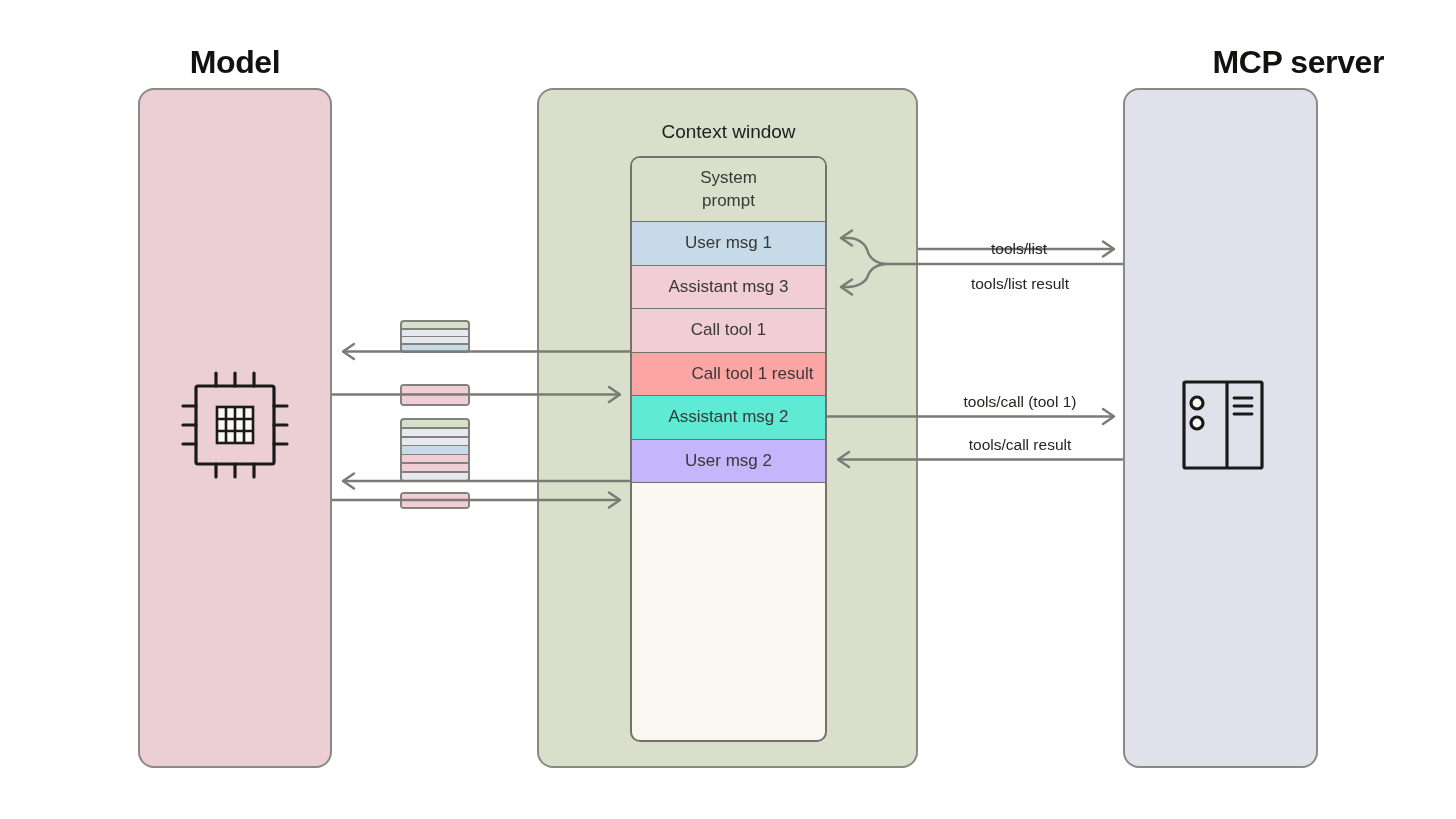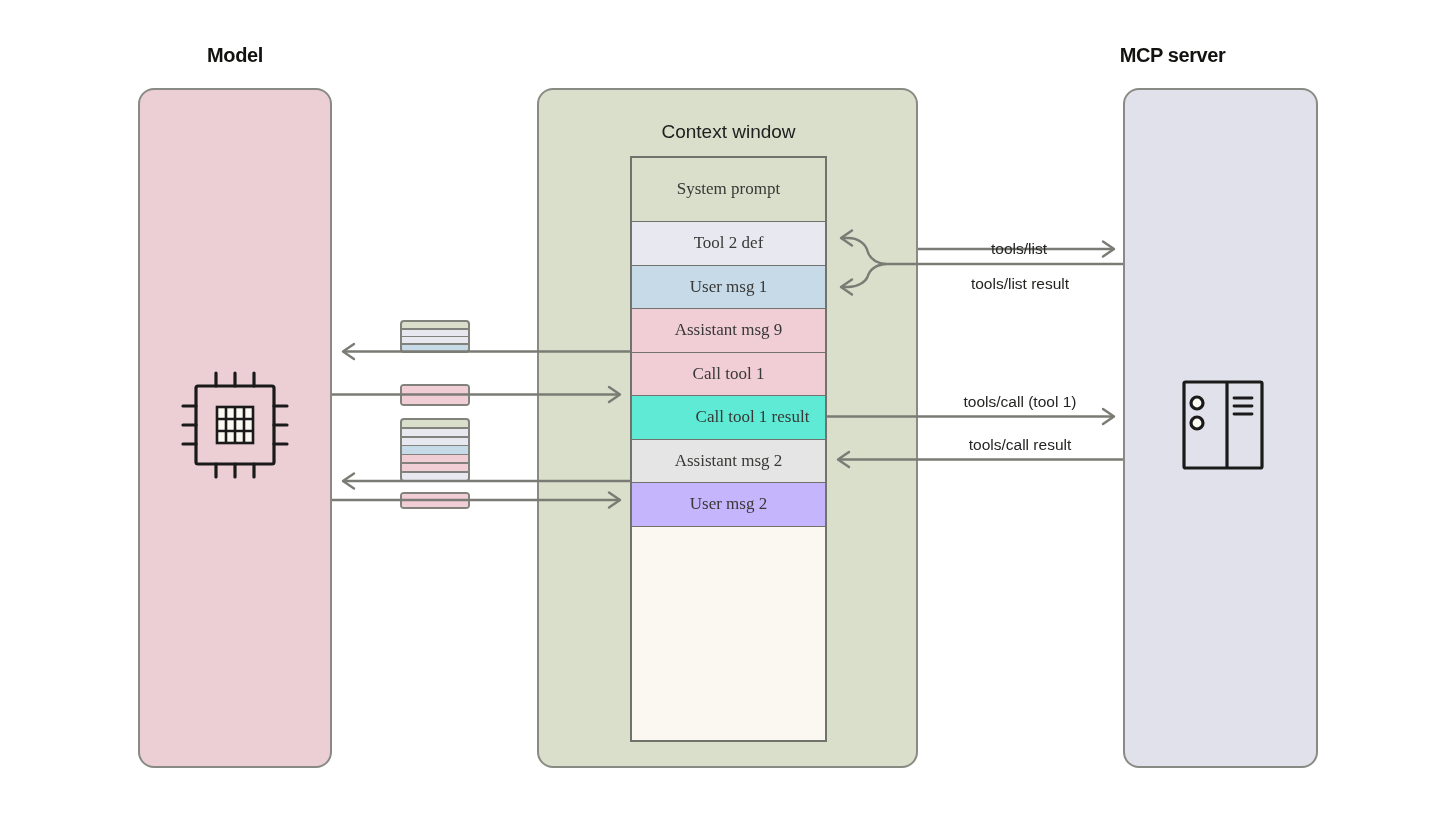--- a/index.html
+++ b/index.html
@@ -9,38 +9,38 @@
   html,body{background:#ffffff;}
   body{
     font-family:"Liberation Sans","DejaVu Sans",sans-serif;
     width:1456px;height:819px;position:relative;overflow:hidden;
     color:var(--ink,#1d1d1b);
   }
   .canvas{position:absolute;inset:0;width:1456px;height:819px;}
 
   .col-title{
     position:absolute;top:44px;text-align:center;
-    font-size:20px;font-weight:700;letter-spacing:-0.4px;color:#121210;
+    font-size:32px;font-weight:700;letter-spacing:-0.4px;color:#121210;
   }
   .column{
     position:absolute;top:88px;height:680px;border-radius:16px;
     border:2px solid var(--column-border,#8a8a85);
   }
   .col-model{left:138px;width:194px;background:var(--model-bg,#ebcfd4);}
   .col-client{left:537px;width:381px;background:var(--client-bg,#dadfcc);}
   .col-server{left:1123px;width:195px;background:var(--server-bg,#e0e1eb);}
 
   .cw-label{
     position:absolute;left:630px;top:121px;width:197px;text-align:center;
     font-size:19px;font-weight:500;color:#202020;
   }
   .context-window{
     position:absolute;left:630px;top:156px;width:197px;height:586px;
-    border:2px solid var(--cw-border,#72726c);border-radius:0;
-    background:var(--cream,#faf8f1);overflow:hidden;z-index:2;font-family:Liberation Serif, serif;
+    border:2px solid var(--cw-border,#72726c);border-radius:10px;
+    background:var(--cream,#faf8f1);overflow:hidden;z-index:2;
   }
   .cw-row{
     height:43.5px;border-bottom:1.5px solid var(--cw-border,#72726c);
     display:flex;align-items:center;justify-content:center;
     font-size:17px;color:#38383六;color:#383836;
   }
   .cw-row.sys{height:64px;}
   .cw-row.sys .cw-row-label{width:104px;text-align:center;line-height:1.3;}
   .cw-free{height:173px;background:var(--cream,#faf8f1);}
 
@@ -62,47 +62,44 @@
   }
   .icon-wrap{position:absolute;z-index:3;}
   .icon-stroke{stroke:var(--icon-ink,#1a1a1a);fill:none;}
 </style>
 </head>
 <body>
 
 <div class="canvas">
 
   <div class="col-title" style="left:138px;width:194px;">Model</div>
-  <div class="col-title" style="left:1075px;width:195px;">MCP server</div>
+  <div class="col-title" style="left:1189px;width:195px;text-align:right;">MCP server</div>
 
   <div class="column col-model"></div>
   <div class="column col-client"></div>
   <div class="column col-server"></div>
 
   <div class="cw-label">Context window</div>
   <div class="context-window">
     <div class="cw-row sys" style="background: rgb(217, 223, 203);">
       <span class="cw-row-label">System prompt</span>
     </div>
-    <div class="cw-row" style="background: rgb(232, 232, 240);">
-      <span class="cw-row-label">Tool 2 def</span>
-    </div>
     <div class="cw-row" style="background: rgb(199, 218, 232);">
       <span class="cw-row-label">User msg 1</span>
     </div>
     <div class="cw-row" style="background: rgb(241, 206, 213);">
-      <span class="cw-row-label">Assistant msg 9</span>
+      <span class="cw-row-label">Assistant msg 3</span>
     </div>
     <div class="cw-row" style="background: rgb(241, 206, 213); text-align: center;">
       <span class="cw-row-label">Call tool 1</span>
     </div>
-    <div class="cw-row" style="background: #5eead4; padding-left: 48px;">
+    <div class="cw-row" style="background: #fca5a5; padding-left: 48px;">
       <span class="cw-row-label">Call tool 1 result</span>
     </div>
-    <div class="cw-row" style="background: #e5e5e5; text-align: right;">
+    <div class="cw-row" style="background: #5eead4; text-align: right;">
       <span class="cw-row-label">Assistant msg 2</span>
     </div>
     <div class="cw-row" style="background: #c4b5fd;">
       <span class="cw-row-label">User msg 2</span>
     </div>
     <div class="cw-free"></div>
   </div>
 
   <div class="packet" style="left:400px;top:320px;height:33px;">
       <div class="stripe" style="background: rgb(217, 223, 203);"></div>

